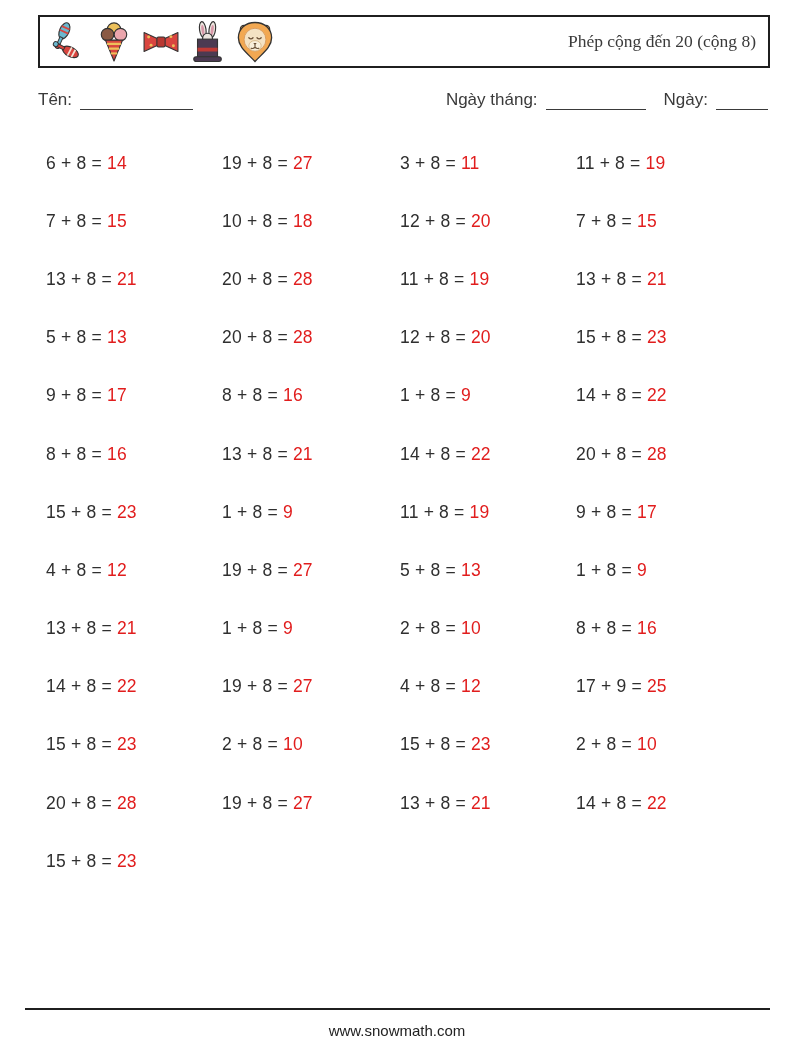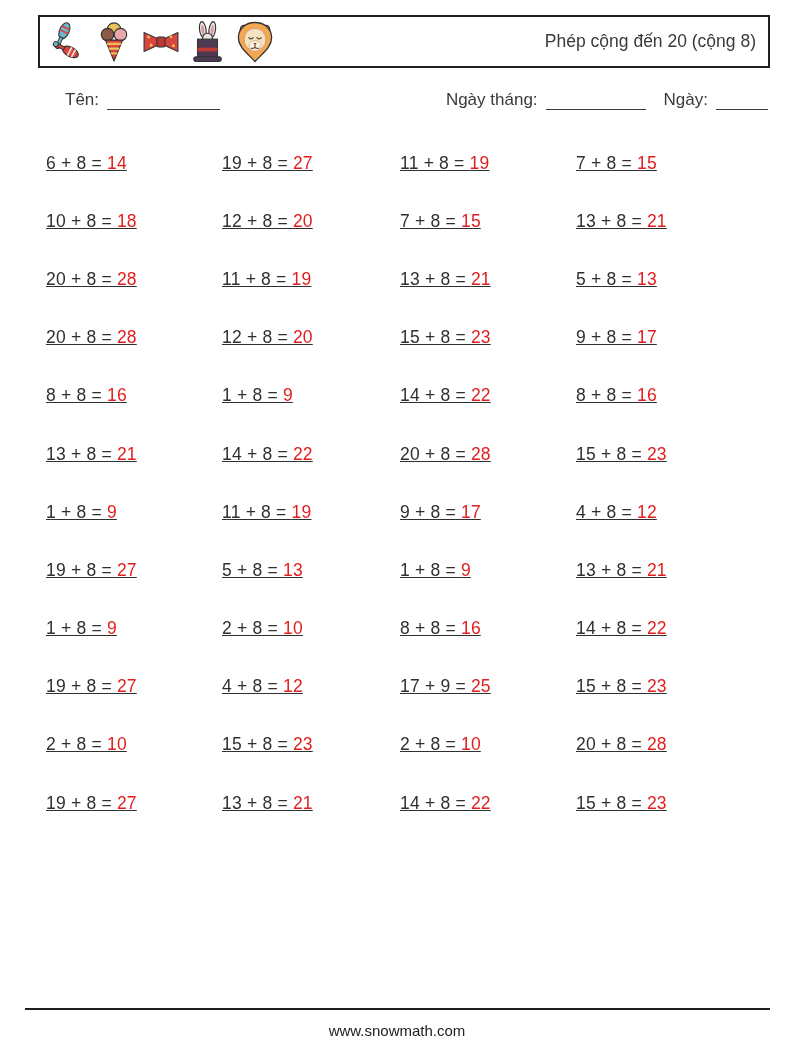--- a/index.html
+++ b/index.html
@@ -4,44 +4,44 @@
 <style>
   html,body { margin:0; padding:0; }
   body {
     width:794px; height:1053px; background:#ffffff; position:relative;
     font-family:"Liberation Sans","DejaVu Sans",sans-serif; color:#2f2f2f;
     overflow:hidden;
   }
   .header-box {
     position:absolute; left:38px; top:15px; width:732px; height:53px;
     border:2px solid #1f1f1f; box-sizing:border-box;
-    display:flex; align-items:center; padding:0 12px 0 8px;
+    display:flex; align-items:center; padding:0 12px 0 8px;font-family:Liberation Serif, serif;
   }
   .header-icons { display:flex; gap:9px; align-items:center; }
   .icon { width:38px; height:44px; }
   .icon svg { width:100%; height:100%; display:block; }
   .worksheet-title { margin-left:auto; font-size:17.5px; color:#3a3a3a; }
 
   .fields {
     position:absolute; left:38px; right:26px; top:90px;
-    display:flex; align-items:flex-end; font-size:17px; color:#3a3a3a;margin-left:27px;
+    display:flex; align-items:flex-end; font-size:17px; color:#3a3a3a;
   }
   .blank { display:inline-block; border-bottom:1.6px solid #3a3a3a; height:15px; }
   .blank-name  { width:113px; margin-left:8px; }
   .fields-right { margin-left:auto; display:flex; align-items:flex-end;text-align:right; }
   .blank-date  { width:100px; margin-left:8px; margin-right:18px; }
   .blank-score { width:52px;  margin-left:8px; }
 
   .problems-grid {
     position:absolute; left:46px; top:134px; width:724px;
     display:grid; grid-template-columns:176px 178px 176px 1fr;
   }
   .problem {
     height:58.2px; display:flex; align-items:center;
-    font-size:17.5px; letter-spacing:0.2px; color:#2f2f2f;text-decoration:underline;
+    font-size:17.5px; letter-spacing:0.2px; color:#2f2f2f;
   }
   .expr { white-space:pre; }
   .answer { color:var(--answer-red,#e11d1d);text-align:center; }
 
   .footer-rule {
     position:absolute; left:25px; width:745px; top:1008px;
     border-top:2px solid #1f1f1f;
   }
   .footer-text {
     position:absolute; left:0; width:100%; top:1022px; text-align:center;
@@ -146,20 +146,24 @@
 <div class="problems-grid">
     <div class="problem">
       <span class="expr">6 + 8 = </span>
       <span class="answer">14</span>
     </div>
     <div class="problem">
       <span class="expr">19 + 8 = </span>
       <span class="answer">27</span>
     </div>
     <div class="problem">
+      <span class="expr">3 + 8 = </span>
+      <span class="answer">11</span>
+    </div>
+    <div class="problem">
       <span class="expr">11 + 8 = </span>
       <span class="answer">19</span>
     </div>
     <div class="problem">
       <span class="expr">7 + 8 = </span>
       <span class="answer">15</span>
     </div>
     <div class="problem">
       <span class="expr">10 + 8 = </span>
       <span class="answer">18</span>

